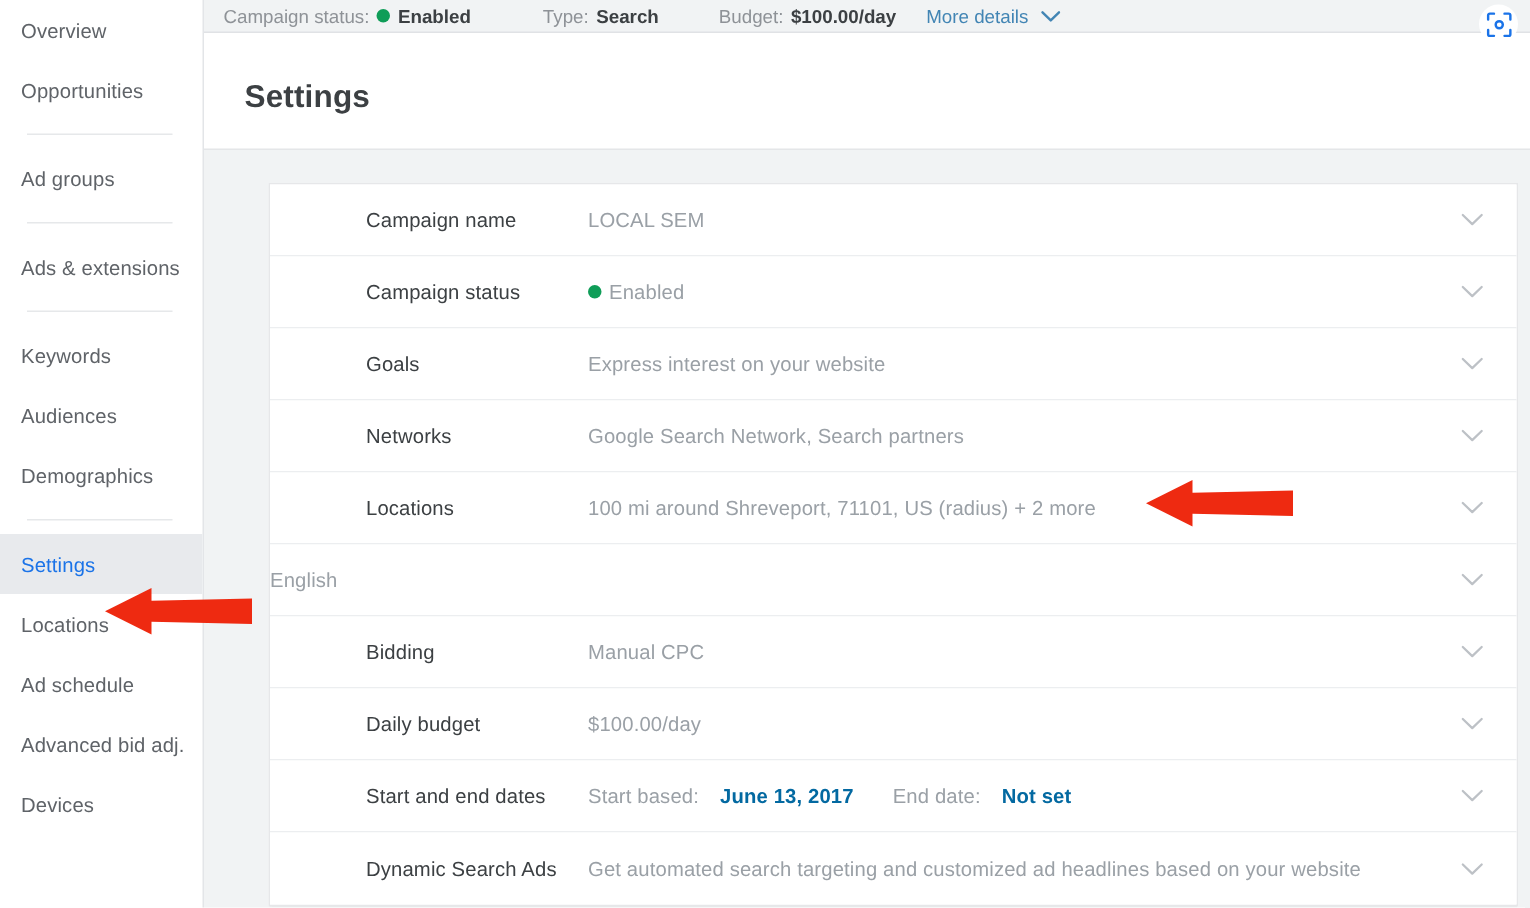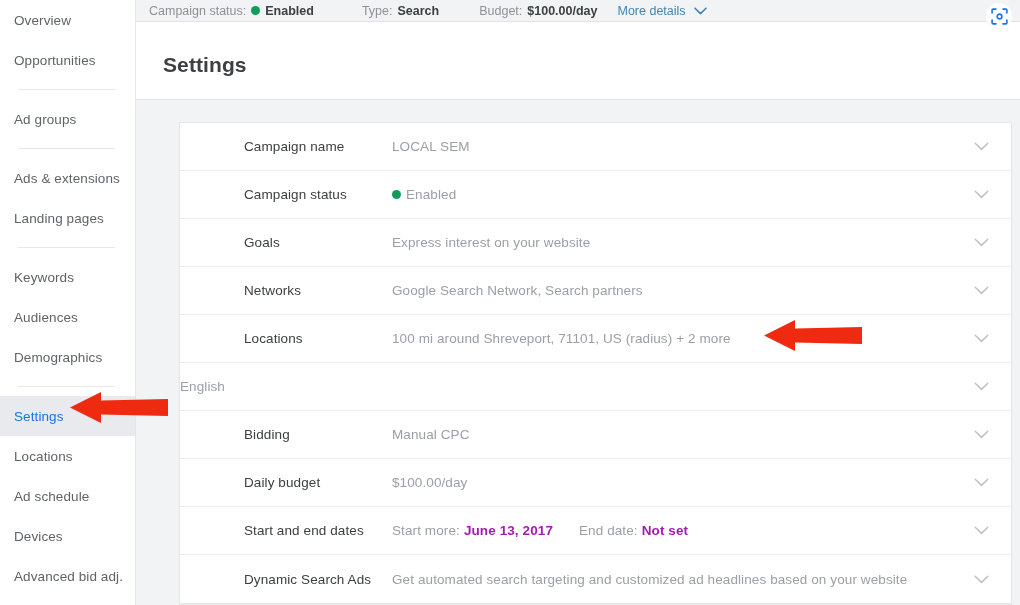--- a/index.html
+++ b/index.html
@@ -185,23 +185,23 @@
   }
   .row-value {
     font-size: 13.5px;
     color: #9aa0a6;
     letter-spacing: .1px;
     white-space: nowrap;
     display: flex;
     align-items: center;
   }
   .row-value .strong {
-    color: #a21caf;
+    color: #0369a1;
     font-weight: bold;
-    margin-left: 4px;
+    margin-left: 14px;
   }
   .row-value .gap { width: 26px; display: inline-block; }
   .row-chevron {
     position: absolute;
     right: 22px;
     top: 0;
     bottom: 0;
     display: flex;
     align-items: center;
     color: #bdc1c6;
@@ -220,31 +220,30 @@
 <div class="app">
 
   <div class="sidebar">
     <div id="nav-container">
         <div class="nav-item">Overview</div>
         <div class="nav-item">Opportunities</div>
         <div class="nav-divider"></div>
         <div class="nav-item">Ad groups</div>
         <div class="nav-divider"></div>
         <div class="nav-item">Ads &amp; extensions</div>
-        <div class="nav-item">Landing pages</div>
         <div class="nav-divider"></div>
         <div class="nav-item">Keywords</div>
         <div class="nav-item">Audiences</div>
         <div class="nav-item">Demographics</div>
         <div class="nav-divider"></div>
         <div class="nav-item selected">Settings</div>
         <div class="nav-item">Locations</div>
         <div class="nav-item">Ad schedule</div>
+        <div class="nav-item">Advanced bid adj.</div>
         <div class="nav-item">Devices</div>
-        <div class="nav-item">Advanced bid adj.</div>
       </div>
   </div>
 
   <div class="topbar">
     <div class="tb-group">
       <span class="tb-label">Campaign status:</span>
       <span class="dot"></span>
       <span class="tb-value">Enabled</span>
     </div>
     <div class="tb-sep"></div>
@@ -355,21 +354,21 @@
             <div class="row-value">$100.00/day</div>
             <div class="row-chevron">
               <svg width="15" height="9" viewBox="0 0 15 9">
                 <path d="M1.2 1.3 L7.5 7.4 L13.8 1.3" fill="none" stroke="#bdc1c6" stroke-width="1.5" stroke-linecap="round" stroke-linejoin="round"></path>
               </svg>
             </div>
           </div>
           <div class="row">
             <div class="row-label">Start and end dates</div>
             <div class="row-value">
-              <span>Start more:</span>
+              <span>Start based:</span>
               <span class="strong">June 13, 2017</span>
               <span class="gap"></span>
               <span>End date:</span>
               <span class="strong">Not set</span>
             </div>
             <div class="row-chevron">
               <svg width="15" height="9" viewBox="0 0 15 9">
                 <path d="M1.2 1.3 L7.5 7.4 L13.8 1.3" fill="none" stroke="#bdc1c6" stroke-width="1.5" stroke-linecap="round" stroke-linejoin="round"></path>
               </svg>
             </div>

